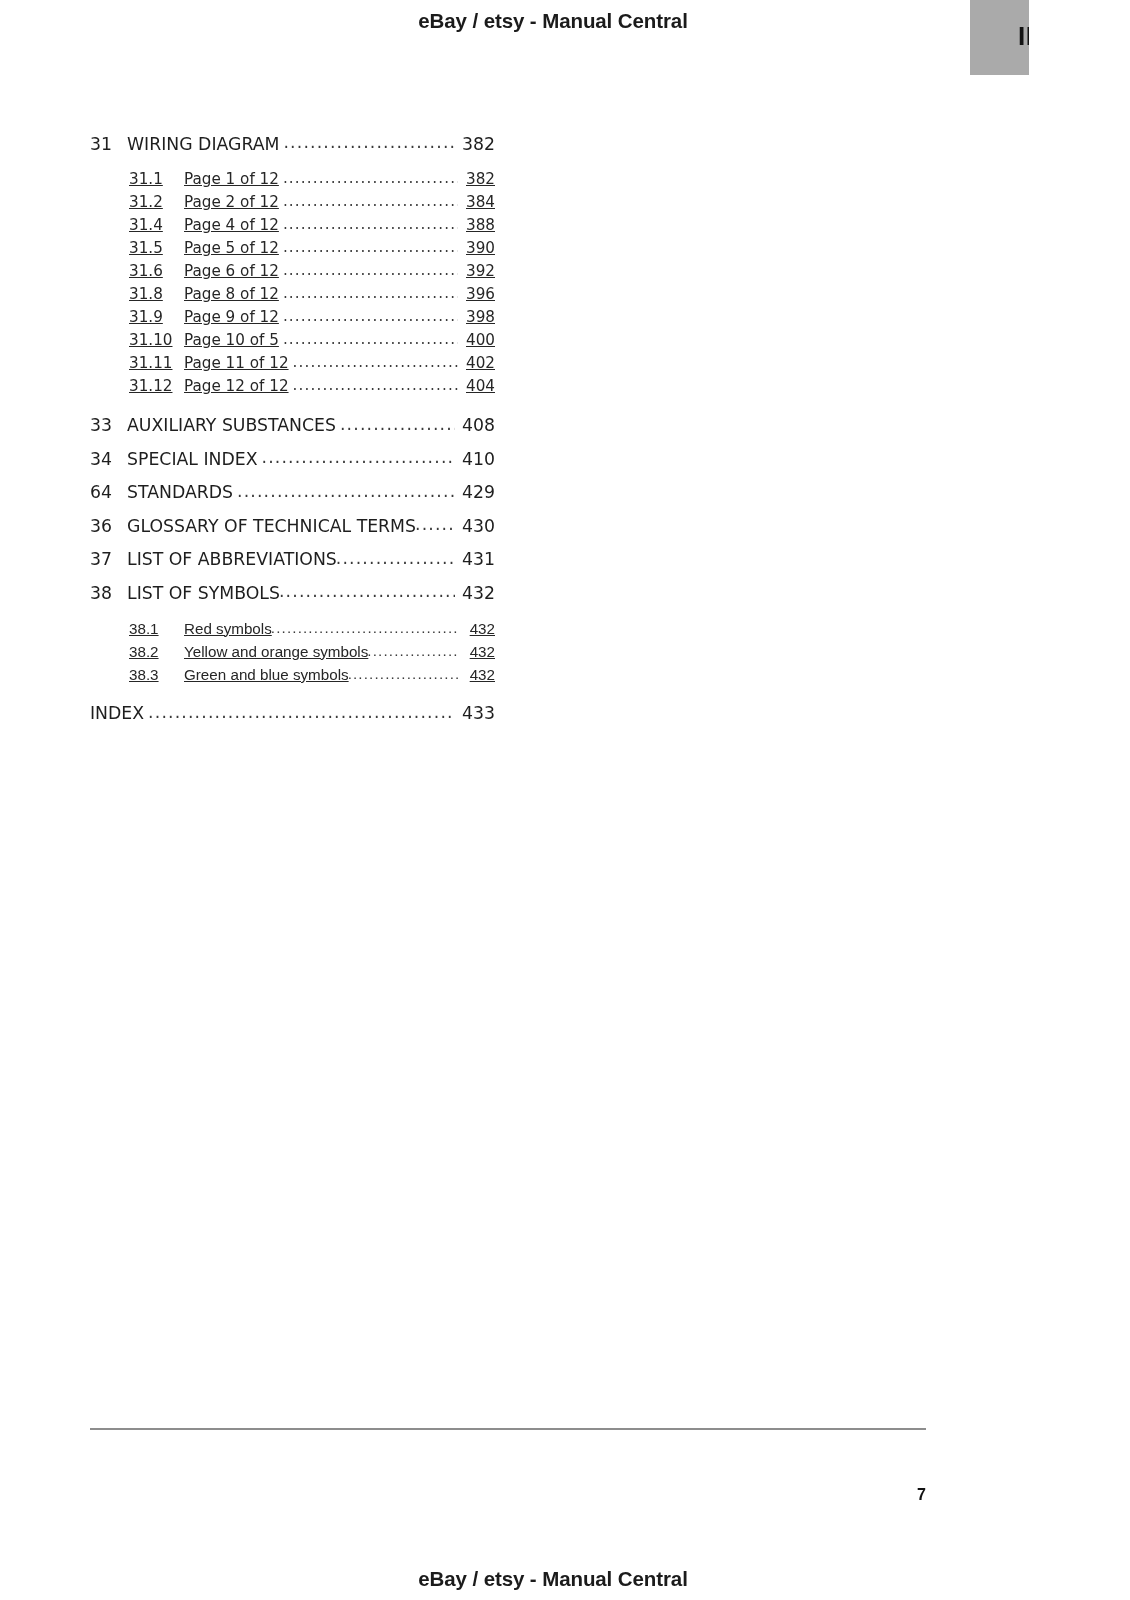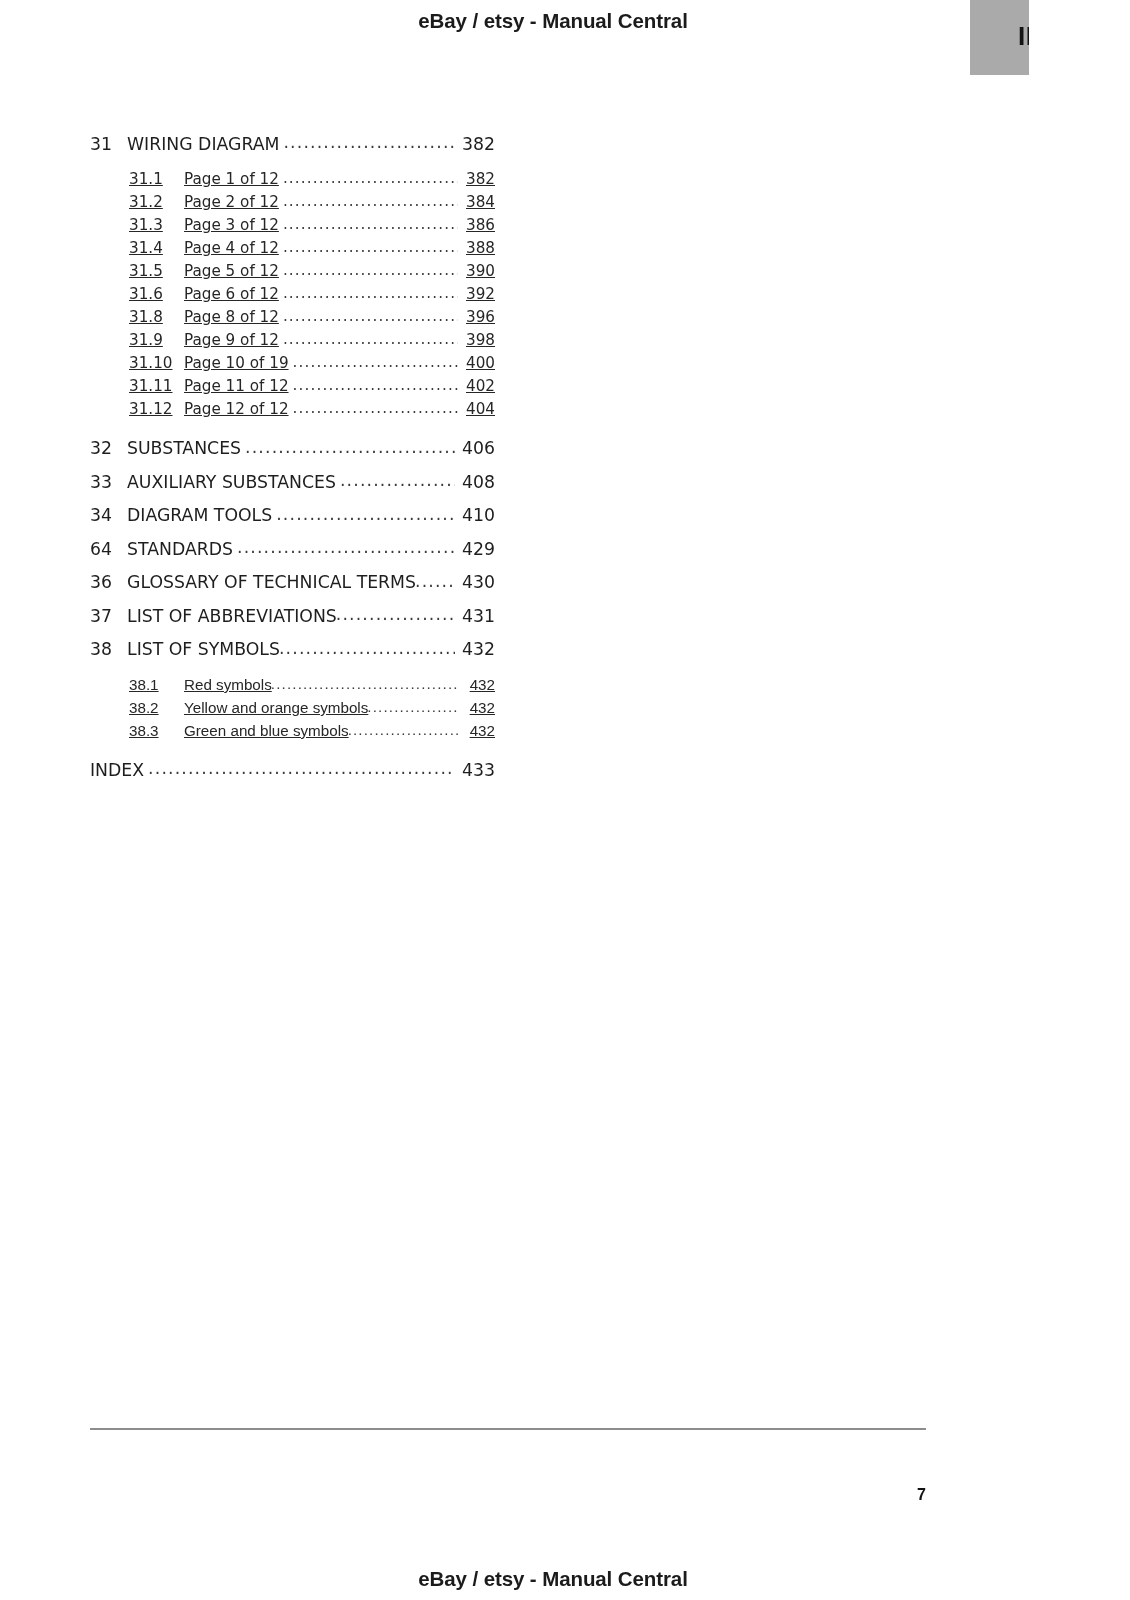--- a/index.html
+++ b/index.html
@@ -200,26 +200,20 @@
         <span class="leader"></span>
         <span class="page">382</span>
       </div>
       <div class="row lvl2 loose">
         <span class="num">31.2</span>
         <span class="label">Page 2 of 12</span>
         <span class="leader"></span>
         <span class="page">384</span>
       </div>
       <div class="row lvl2 loose">
-        <span class="num">31.3</span>
-        <span class="label">Page 3 of 12</span>
-        <span class="leader"></span>
-        <span class="page">386</span>
-      </div>
-      <div class="row lvl2 loose">
         <span class="num">31.4</span>
         <span class="label">Page 4 of 12</span>
         <span class="leader"></span>
         <span class="page">388</span>
       </div>
       <div class="row lvl2 loose">
         <span class="num">31.5</span>
         <span class="label">Page 5 of 12</span>
         <span class="leader"></span>
         <span class="page">390</span>
@@ -237,52 +231,46 @@
         <span class="page">396</span>
       </div>
       <div class="row lvl2 loose">
         <span class="num">31.9</span>
         <span class="label">Page 9 of 12</span>
         <span class="leader"></span>
         <span class="page">398</span>
       </div>
       <div class="row lvl2 loose">
         <span class="num">31.10</span>
-        <span class="label">Page 10 of 19</span>
+        <span class="label">Page 10 of 5</span>
         <span class="leader"></span>
         <span class="page">400</span>
       </div>
       <div class="row lvl2 loose">
         <span class="num">31.11</span>
         <span class="label">Page 11 of 12</span>
         <span class="leader"></span>
         <span class="page">402</span>
       </div>
       <div class="row lvl2 loose">
         <span class="num">31.12</span>
         <span class="label">Page 12 of 12</span>
         <span class="leader"></span>
         <span class="page">404</span>
       </div>
       <div class="gap-md"></div>
-      <div class="row lvl1 loose">
-        <span class="num">32</span>
-        <span class="label">SUBSTANCES</span>
-        <span class="leader"></span>
-        <span class="page">406</span>
-      </div>
       <div class="row lvl1 loose">
         <span class="num">33</span>
         <span class="label">AUXILIARY SUBSTANCES</span>
         <span class="leader"></span>
         <span class="page">408</span>
       </div>
       <div class="row lvl1 loose">
         <span class="num">34</span>
-        <span class="label">DIAGRAM TOOLS</span>
+        <span class="label">SPECIAL INDEX</span>
         <span class="leader"></span>
         <span class="page">410</span>
       </div>
       <div class="row lvl1 loose">
         <span class="num">64</span>
         <span class="label">STANDARDS</span>
         <span class="leader"></span>
         <span class="page">429</span>
       </div>
       <div class="row lvl1 tight">

